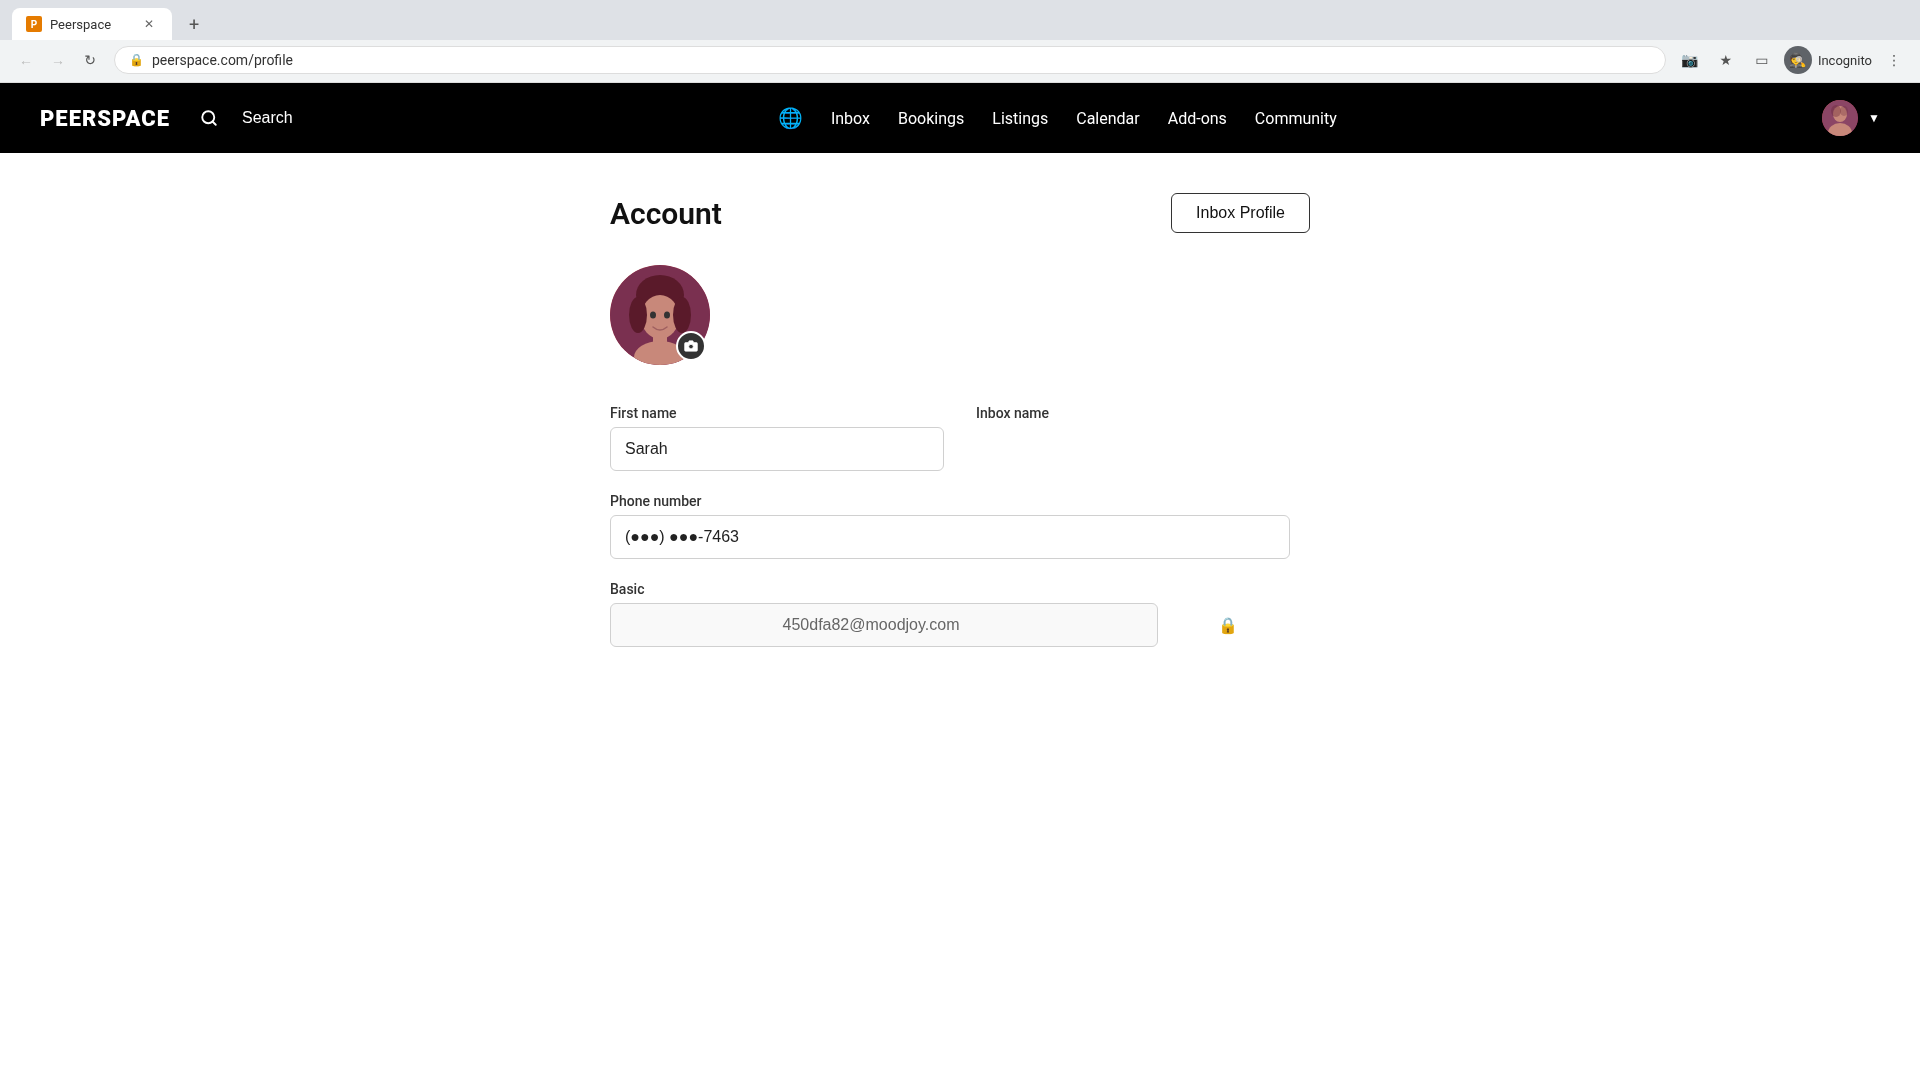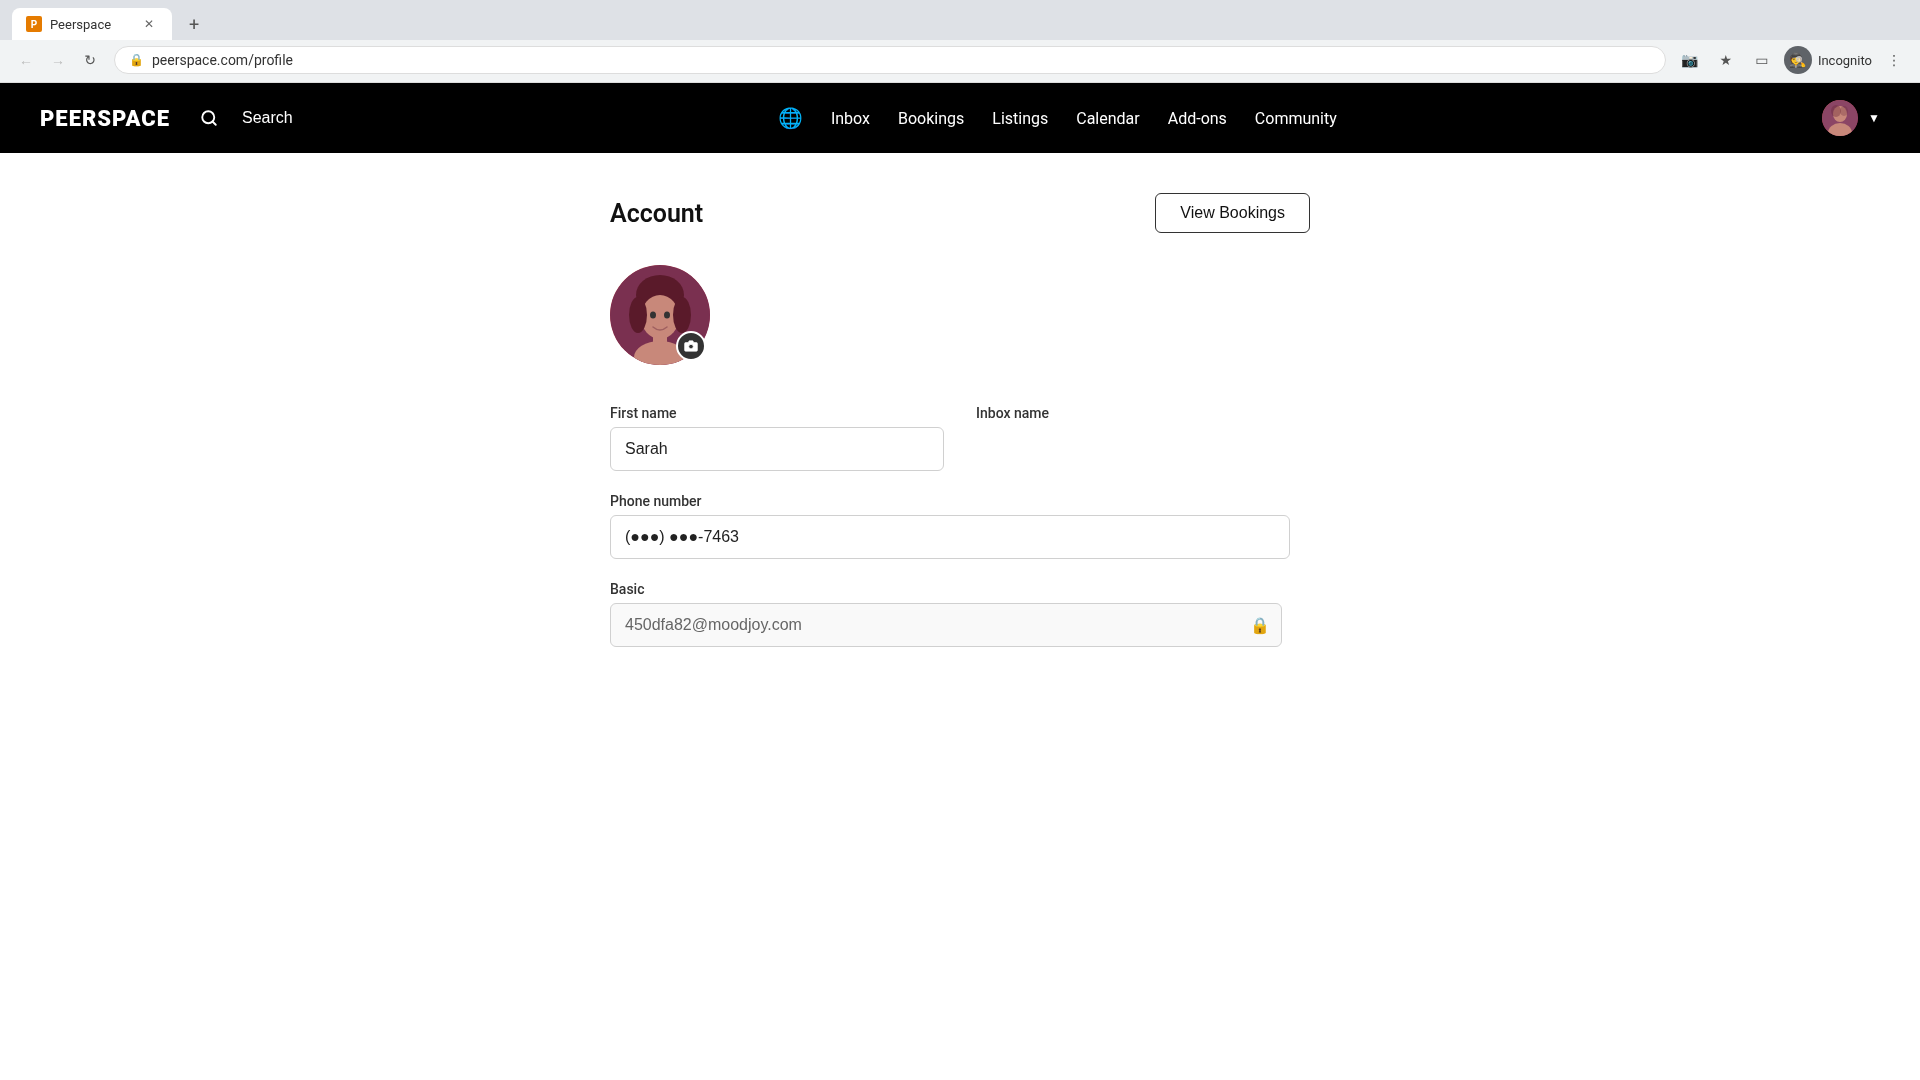--- a/index.html
+++ b/index.html
@@ -164,21 +164,21 @@
       margin: 0 auto;
       padding: 40px 20px 60px;
     }
     .page-header {
       display: flex;
       align-items: center;
       justify-content: space-between;
       margin-bottom: 32px;
     }
     .page-title {
-      font-size: 25px;
+      font-size: 30px;
       font-weight: 600;
       color: #111;
     }
     .view-profile-btn {
       padding: 10px 24px;
       border: 1.5px solid #333;
       border-radius: 6px;
       background: #fff;
       font-size: 16px;
       color: #111;
@@ -343,21 +343,21 @@
       </svg>
     </div>
     <span class="chevron-down">▼</span>
   </div>
 </header>
 
 <main class="main-content">
   
   <div class="page-header">
     <h1 class="page-title">Account</h1>
-    <button class="view-profile-btn">View Bookings</button>
+    <button class="view-profile-btn">Inbox Profile</button>
   </div>
 
   
   <div class="avatar-section">
     <div class="profile-avatar">
       <svg width="100" height="100" viewBox="0 0 100 100">
         <circle cx="50" cy="50" r="50" fill="#7a3050"></circle>
 
         <ellipse cx="50" cy="30" rx="24" ry="20" fill="#5a1a2a"></ellipse>
 
@@ -403,21 +403,21 @@
         <input class="form-input" type="text" style="max-width: 680px; border-radius: 6px;" value="(●●●) ●●●-7463">
       </div>
     </div>
 
     <div class="form-row">
       <div class="form-group" style="max-width: 640px;">
         <label class="form-label">Basic</label>
         <div class="email-row">
           <div class="email-input-wrapper">
             <div class="input-with-icon">
-              <input class="form-input" type="text" style="width: 672px; background: rgb(249, 249, 249); color: rgb(102, 102, 102);" value="450dfa82@moodjoy.com">
+              <input class="form-input" type="text" style="width: 548px; background: rgb(249, 249, 249); color: rgb(102, 102, 102); text-align: center;" value="450dfa82@moodjoy.com">
               <span class="input-icon">🔒</span>
             </div>
           </div>
 
         </div>
       </div>
     </div>
   </section>
 </main>
 

